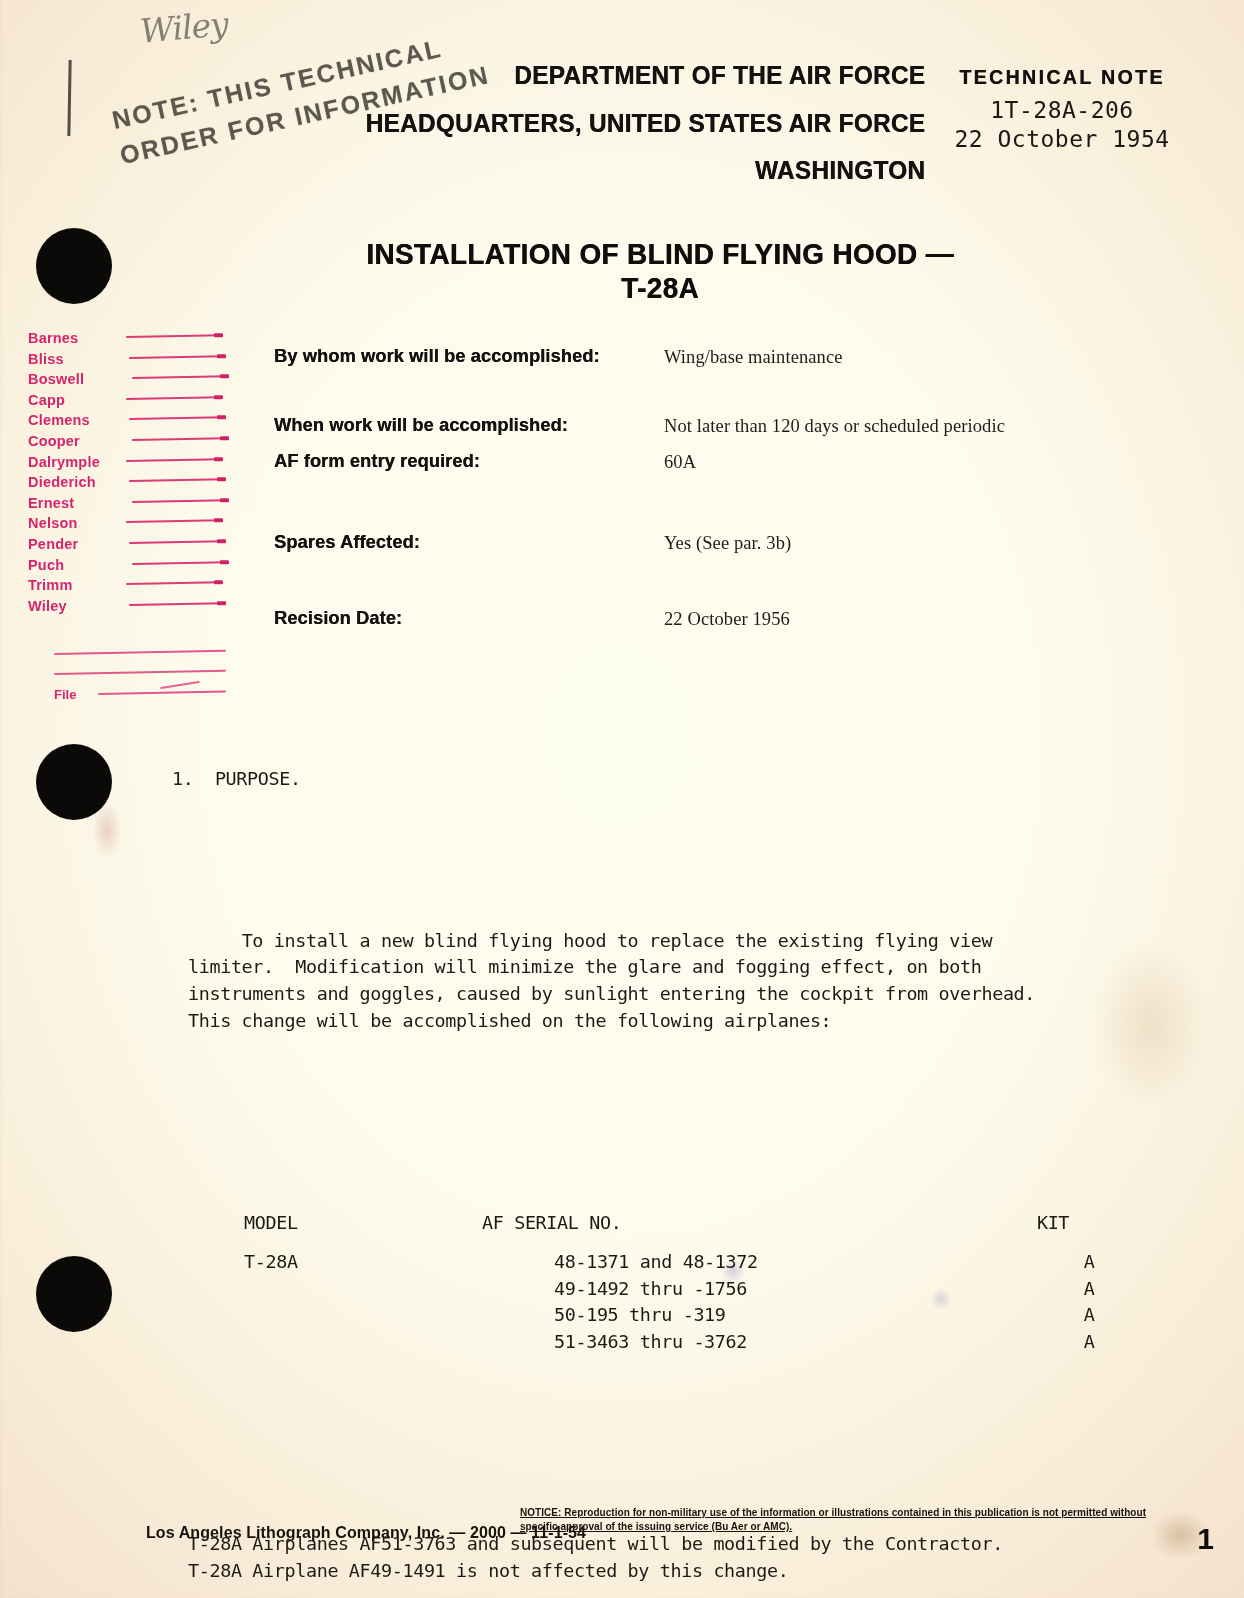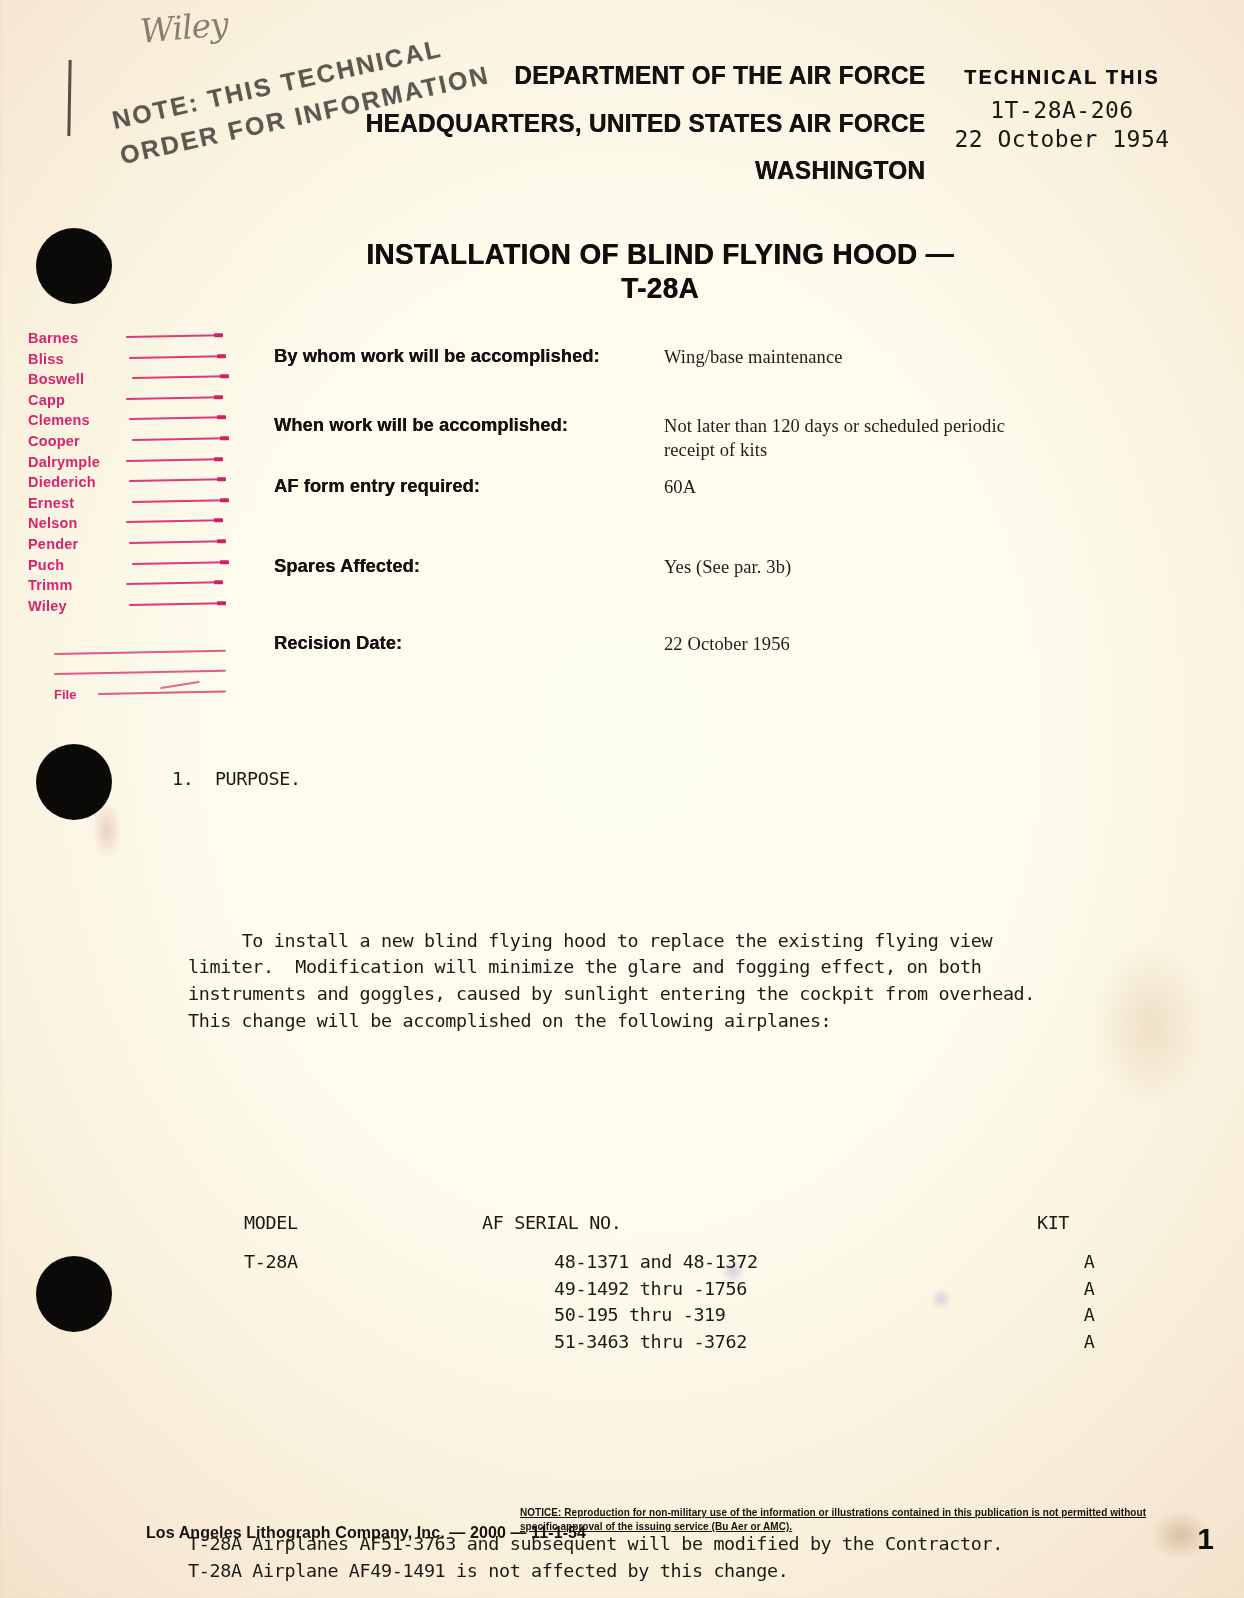--- a/index.html
+++ b/index.html
@@ -207,21 +207,21 @@
     <div>ORDER FOR INFORMATION</div>
   </div>
 
   <div class="hdr-block">
     <div class="hdr-line">DEPARTMENT OF THE AIR FORCE</div>
     <div class="hdr-line">HEADQUARTERS, UNITED STATES AIR FORCE</div>
     <div class="hdr-line">WASHINGTON</div>
   </div>
 
   <div class="to-block">
-    <div class="to-label">TECHNICAL THIS</div>
+    <div class="to-label">TECHNICAL NOTE</div>
     <div class="to-num">1T-28A-206</div>
     <div class="to-date">22 October 1954</div>
   </div>
 
   <div class="doc-title">INSTALLATION OF BLIND FLYING HOOD — T-28A</div>
 
   <div class="routing" id="routing-list">
       <div class="route-row">
         <span class="route-name">Barnes</span>
         <span class="route-line" style="left: 100px;"></span>
@@ -292,21 +292,20 @@
       <div class="field" style="margin-bottom: 44px;">
         <div class="field-label">By whom work will be accomplished:</div>
         <div class="field-value">
           <span class="vline">Wing/base maintenance</span>
         </div>
       </div>
       <div class="field" style="margin-bottom: 12px;">
         <div class="field-label">When work will be accomplished:</div>
         <div class="field-value">
           <span class="vline">Not later than 120 days or scheduled periodic</span>
-          <span class="vline">receipt of kits</span>
         </div>
       </div>
       <div class="field" style="margin-bottom: 56px;">
         <div class="field-label">AF form entry required:</div>
         <div class="field-value">
           <span class="vline">60A</span>
         </div>
       </div>
       <div class="field" style="margin-bottom: 52px;">
         <div class="field-label">Spares Affected:</div>

